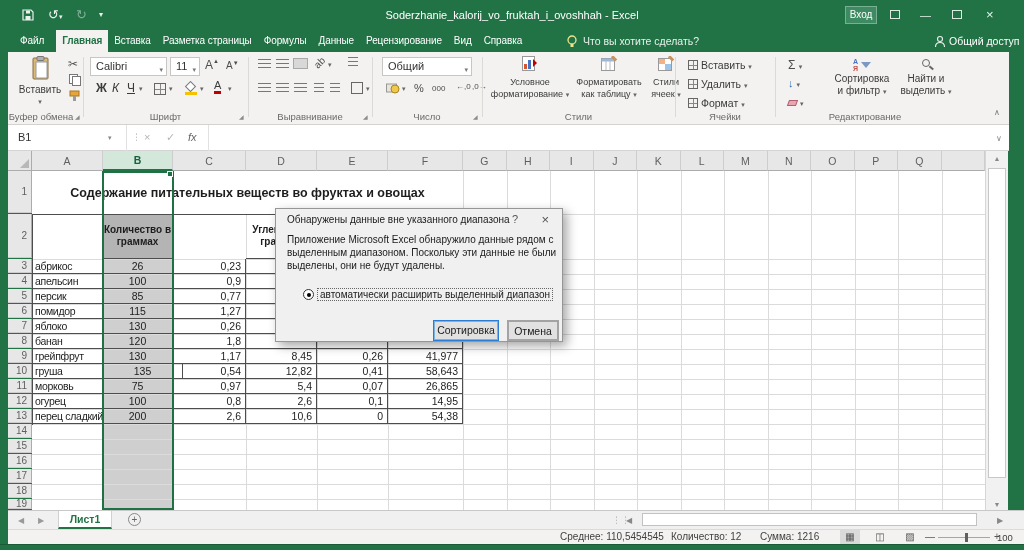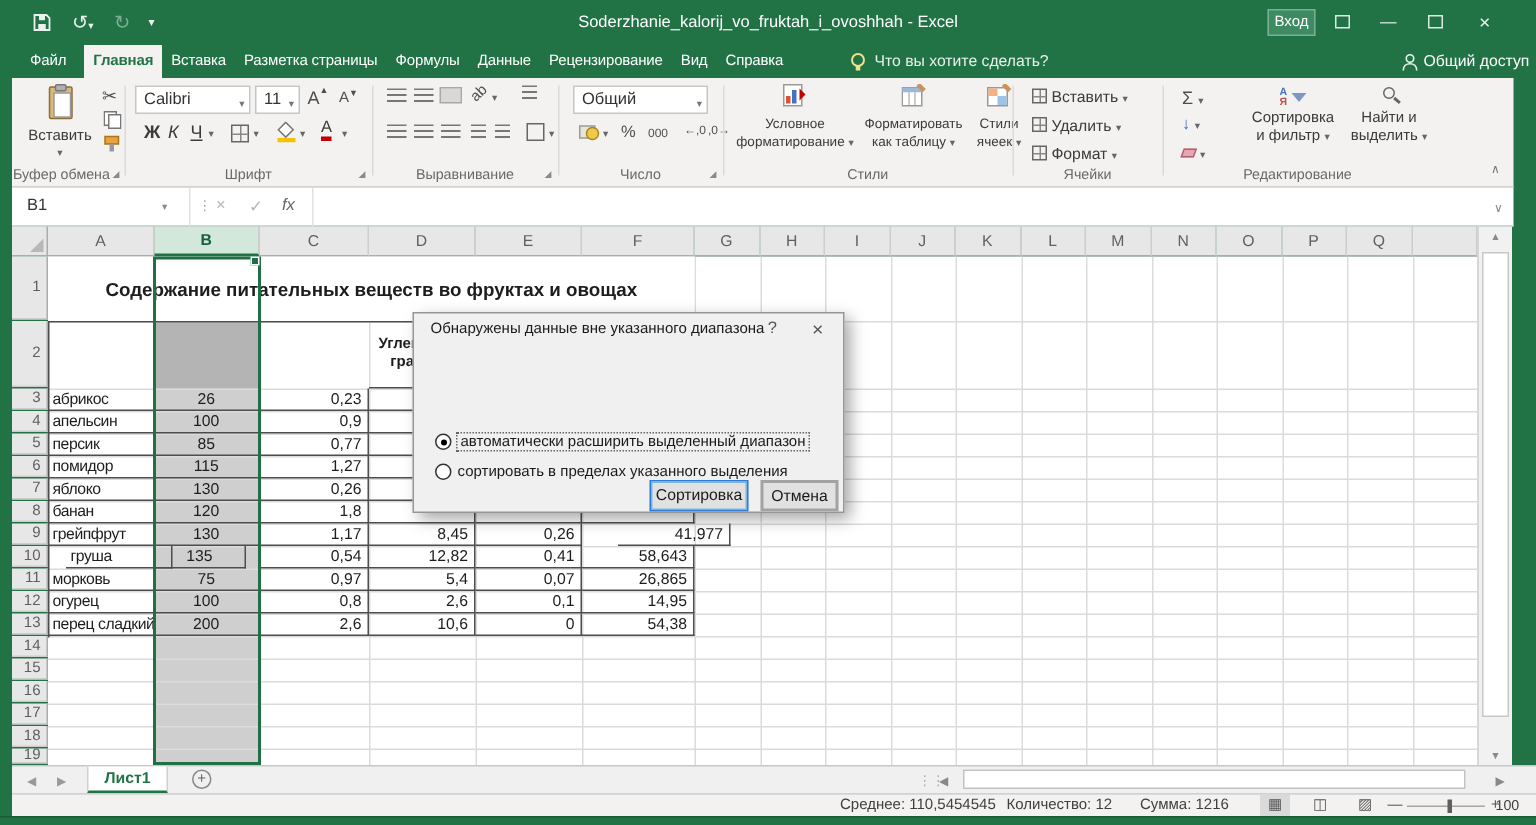--- a/index.html
+++ b/index.html
@@ -50,21 +50,21 @@
 #statusbar{left:8px;top:529px;width:1016px;height:15px;background:#f3f2f1;border-top:1px solid #dadada;font-size:10px;color:#3f3f3f}
 #bottomstrip{left:0;top:544px;width:1024px;height:6px;background:#217346;border-top:1px solid #1a5c38}
 
 #dialog{position:absolute;left:275px;top:208px;width:288px;height:134px;background:#f0f0f0;border:1px solid #969696;box-shadow:4px 4px 10px rgba(0,0,0,.35);z-index:50;font-size:10px;color:#1a1a1a}
 #dialog .dtitle{position:absolute;left:11px;top:5px;font-size:10px}
 #dialog .dhelp{position:absolute;right:44px;top:4px;color:#555;font-size:11px}
 #dialog .dclose{position:absolute;right:13px;top:3px;color:#555;font-size:13px}
 #dialog .dbody{position:absolute;left:11px;top:24px;width:270px;line-height:13px}
 #dialog .dgroup{position:absolute;left:11px;top:66px;width:266px;display:flex;align-items:center}
 #dialog .dgline{flex:1;border-top:1px solid #c0c0c0;margin-left:5px}
-#dialog .drow{position:absolute;left:14px;display:flex;align-items:center}
+#dialog .drow{position:absolute;left:27px;display:flex;align-items:center}
 .rb{display:inline-block;width:11px;height:11px;border-radius:50%;border:1px solid #333;background:#fff;margin-right:4px;position:relative}
 .rb.sel::after{content:"";position:absolute;left:2.5px;top:2.5px;width:4px;height:4px;border-radius:50%;background:#000}
 .rlabel{white-space:nowrap}
 .rlabel.focus{outline:1px dotted #666;padding:0 2px}
 .dbtn{position:absolute;height:21px;background:#e1e1e1;border:2px solid #a3a3a3;font-size:10.5px;color:#1a1a1a;text-align:center;line-height:19px;font-family:"Liberation Sans",sans-serif}
 .dbtn.primary{border:1px solid #2a7cd4;box-shadow:0 0 0 1px #7db3e0 inset}
 
 .magn{display:inline-block;width:8px;height:8px;border:1.5px solid #666;border-radius:50%;position:relative}
 .magn::after{content:"";position:absolute;left:6px;top:7px;width:5px;height:1.5px;background:#666;transform:rotate(40deg)}
 .gridic{display:inline-block;width:12px;height:12px;border:1px solid #666;background:linear-gradient(#888,#888) 50% 0/1px 100% no-repeat,linear-gradient(#888,#888) 0 50%/100% 1px no-repeat}
@@ -328,20 +328,21 @@
       <div class="rhead" data-name="row-header-12" style="top: 394px; height: 14px; line-height: 14px;">12</div>
       <div class="rhead" data-name="row-header-13" style="top: 409px; height: 14px; line-height: 14px;">13</div>
       <div class="rhead" data-name="row-header-14" style="top: 424px; height: 14px; line-height: 14px;">14</div>
       <div class="rhead" data-name="row-header-15" style="top: 439px; height: 14px; line-height: 14px;">15</div>
       <div class="rhead" data-name="row-header-16" style="top: 454px; height: 14px; line-height: 14px;">16</div>
       <div class="rhead" data-name="row-header-17" style="top: 469px; height: 14px; line-height: 14px;">17</div>
       <div class="rhead" data-name="row-header-18" style="top: 484px; height: 14px; line-height: 14px;">18</div>
       <div class="rhead" data-name="row-header-19" style="top: 499px; height: 10px; line-height: 10px;">19</div>
       <div class="abs" data-name="table-title-cell" style="left: 32px; top: 171px; width: 431px; height: 43px; display: flex; align-items: center; justify-content: center; font-weight: bold; font-size: 12.5px; color: rgb(29, 29, 29); background: rgb(255, 255, 255);">Содержание питательных веществ во фруктах и овощах</div>
       <div class="abs" data-name="table-outline" style="left: 32px; top: 214px; width: 432px; height: 211px; border-left: 1px solid rgb(77, 77, 77); border-top: 1px solid rgb(77, 77, 77);"></div>
+      <div class="tcell th" data-name="header-cell-B2" style="left: 103px; top: 214px; width: 70px; height: 45px;">Количество&nbsp;в граммах</div>
       <div class="tcell th" data-name="header-cell-D2" style="left: 246px; top: 214px; width: 71px; height: 45px;">Углеводы в граммах</div>
       <div class="tcell th" data-name="header-cell-E2" style="left: 317px; top: 214px; width: 71px; height: 45px;"></div>
       <div class="tcell th" data-name="header-cell-F2" style="left: 388px; top: 214px; width: 75px; height: 45px;"></div>
       <div class="tcell txt" data-name="cell-A3" style="left: 32px; top: 259px; width: 71px; height: 15px;">абрикос</div>
       <div class="tcell ctr" data-name="cell-B3" style="left: 103px; top: 259px; width: 70px; height: 15px;">26</div>
       <div class="tcell num" data-name="cell-C3" style="left: 173px; top: 259px; width: 73px; height: 15px;">0,23</div>
       <div class="tcell num" data-name="cell-D3" style="left: 246px; top: 259px; width: 71px; height: 15px;"></div>
       <div class="tcell num" data-name="cell-E3" style="left: 317px; top: 259px; width: 71px; height: 15px;"></div>
       <div class="tcell num" data-name="cell-F3" style="left: 388px; top: 259px; width: 75px; height: 15px;"></div>
       <div class="tcell txt" data-name="cell-A4" style="left: 32px; top: 274px; width: 71px; height: 15px;">апельсин</div>
@@ -372,23 +373,23 @@
       <div class="tcell ctr" data-name="cell-B8" style="left: 103px; top: 334px; width: 70px; height: 15px;">120</div>
       <div class="tcell num" data-name="cell-C8" style="left: 173px; top: 334px; width: 73px; height: 15px;">1,8</div>
       <div class="tcell num" data-name="cell-D8" style="left: 246px; top: 334px; width: 71px; height: 15px;"></div>
       <div class="tcell num" data-name="cell-E8" style="left: 317px; top: 334px; width: 71px; height: 15px;"></div>
       <div class="tcell num" data-name="cell-F8" style="left: 388px; top: 334px; width: 75px; height: 15px;"></div>
       <div class="tcell txt" data-name="cell-A9" style="left: 32px; top: 349px; width: 71px; height: 15px;">грейпфрут</div>
       <div class="tcell ctr" data-name="cell-B9" style="left: 103px; top: 349px; width: 70px; height: 15px;">130</div>
       <div class="tcell num" data-name="cell-C9" style="left: 173px; top: 349px; width: 73px; height: 15px;">1,17</div>
       <div class="tcell num" data-name="cell-D9" style="left: 246px; top: 349px; width: 71px; height: 15px;">8,45</div>
       <div class="tcell num" data-name="cell-E9" style="left: 317px; top: 349px; width: 71px; height: 15px;">0,26</div>
-      <div class="tcell num" data-name="cell-F9" style="left: 388px; top: 349px; width: 75px; height: 15px; margin-left: 24px;">41,977</div>
-      <div class="tcell txt" data-name="cell-A10" style="left: 44px; top: 364px; width: 71px; height: 15px;">груша</div>
-      <div class="tcell ctr" data-name="cell-B10" style="left: 103px; top: 364px; width: 61px; height: 15px;">135</div>
+      <div class="tcell num" data-name="cell-F9" style="left: 388px; top: 349px; width: 75px; height: 15px;">41,977</div>
+      <div class="tcell txt" data-name="cell-A10" style="left: 32px; top: 364px; width: 71px; height: 15px;">груша</div>
+      <div class="tcell ctr" data-name="cell-B10" style="left: 103px; top: 364px; width: 80px; height: 15px;">135</div>
       <div class="tcell num" data-name="cell-C10" style="left: 173px; top: 364px; width: 73px; height: 15px;">0,54</div>
       <div class="tcell num" data-name="cell-D10" style="left: 246px; top: 364px; width: 71px; height: 15px;">12,82</div>
       <div class="tcell num" data-name="cell-E10" style="left: 317px; top: 364px; width: 71px; height: 15px;">0,41</div>
       <div class="tcell num" data-name="cell-F10" style="left: 388px; top: 364px; width: 75px; height: 15px;">58,643</div>
       <div class="tcell txt" data-name="cell-A11" style="left: 32px; top: 379px; width: 71px; height: 15px; text-align: center;">морковь</div>
       <div class="tcell ctr" data-name="cell-B11" style="left: 103px; top: 379px; width: 70px; height: 15px;">75</div>
       <div class="tcell num" data-name="cell-C11" style="left: 173px; top: 379px; width: 73px; height: 15px;">0,97</div>
       <div class="tcell num" data-name="cell-D11" style="left: 246px; top: 379px; width: 71px; height: 15px;">5,4</div>
       <div class="tcell num" data-name="cell-E11" style="left: 317px; top: 379px; width: 71px; height: 15px;">0,07</div>
       <div class="tcell num" data-name="cell-F11" style="left: 388px; top: 379px; width: 75px; height: 15px;">26,865</div>
@@ -439,25 +440,22 @@
     <span class="abs" style="left:986px;top:1px;color:#555" data-name="zoom-in-icon">+</span>
     <span class="abs" style="left:989px;top:1.5px;width:26px;font-size:9.5px" data-name="zoom-level">100 %</span>
   </div>
 
   <div class="abs" id="bottomstrip" data-name="window-bottom-edge"></div>
 
   <div id="dialog" data-name="sort-warning-dialog">
     <span class="dtitle" data-name="dialog-title">Обнаружены данные вне указанного диапазона</span>
     <span class="dhelp" data-name="dialog-help-icon">?</span>
     <span class="dclose" data-name="dialog-close-icon">×</span>
+    <div class="dbody" data-name="dialog-message">Приложение Microsoft Excel обнаружило данные рядом с выделенным диапазоном. Поскольку эти данные не были выделены, они не будут удалены.</div>
     <div class="drow" style="top:80px" data-name="radio-expand-selection">
         <span class="rb sel" data-name="radio-selected-icon"></span>
         <span class="rlabel focus" data-name="radio-expand-label">автоматически расширить выделенный диапазон</span>
       </div>
-    <div class="drow" style="top:100px" data-name="radio-continue-selection">
-        <span class="rb" data-name="radio-unselected-icon"></span>
-        <span class="rlabel" data-name="radio-continue-label">сортировать в пределах указанного выделения</span>
-      </div>
     <button class="dbtn primary" style="left:157px;top:111px;width:66px" data-name="sort-button">Сортировка</button>
     <button class="dbtn" style="left:231px;top:111px;width:52px" data-name="cancel-button">Отмена</button>
   </div>
 
 </div>
 
 </body></html>

